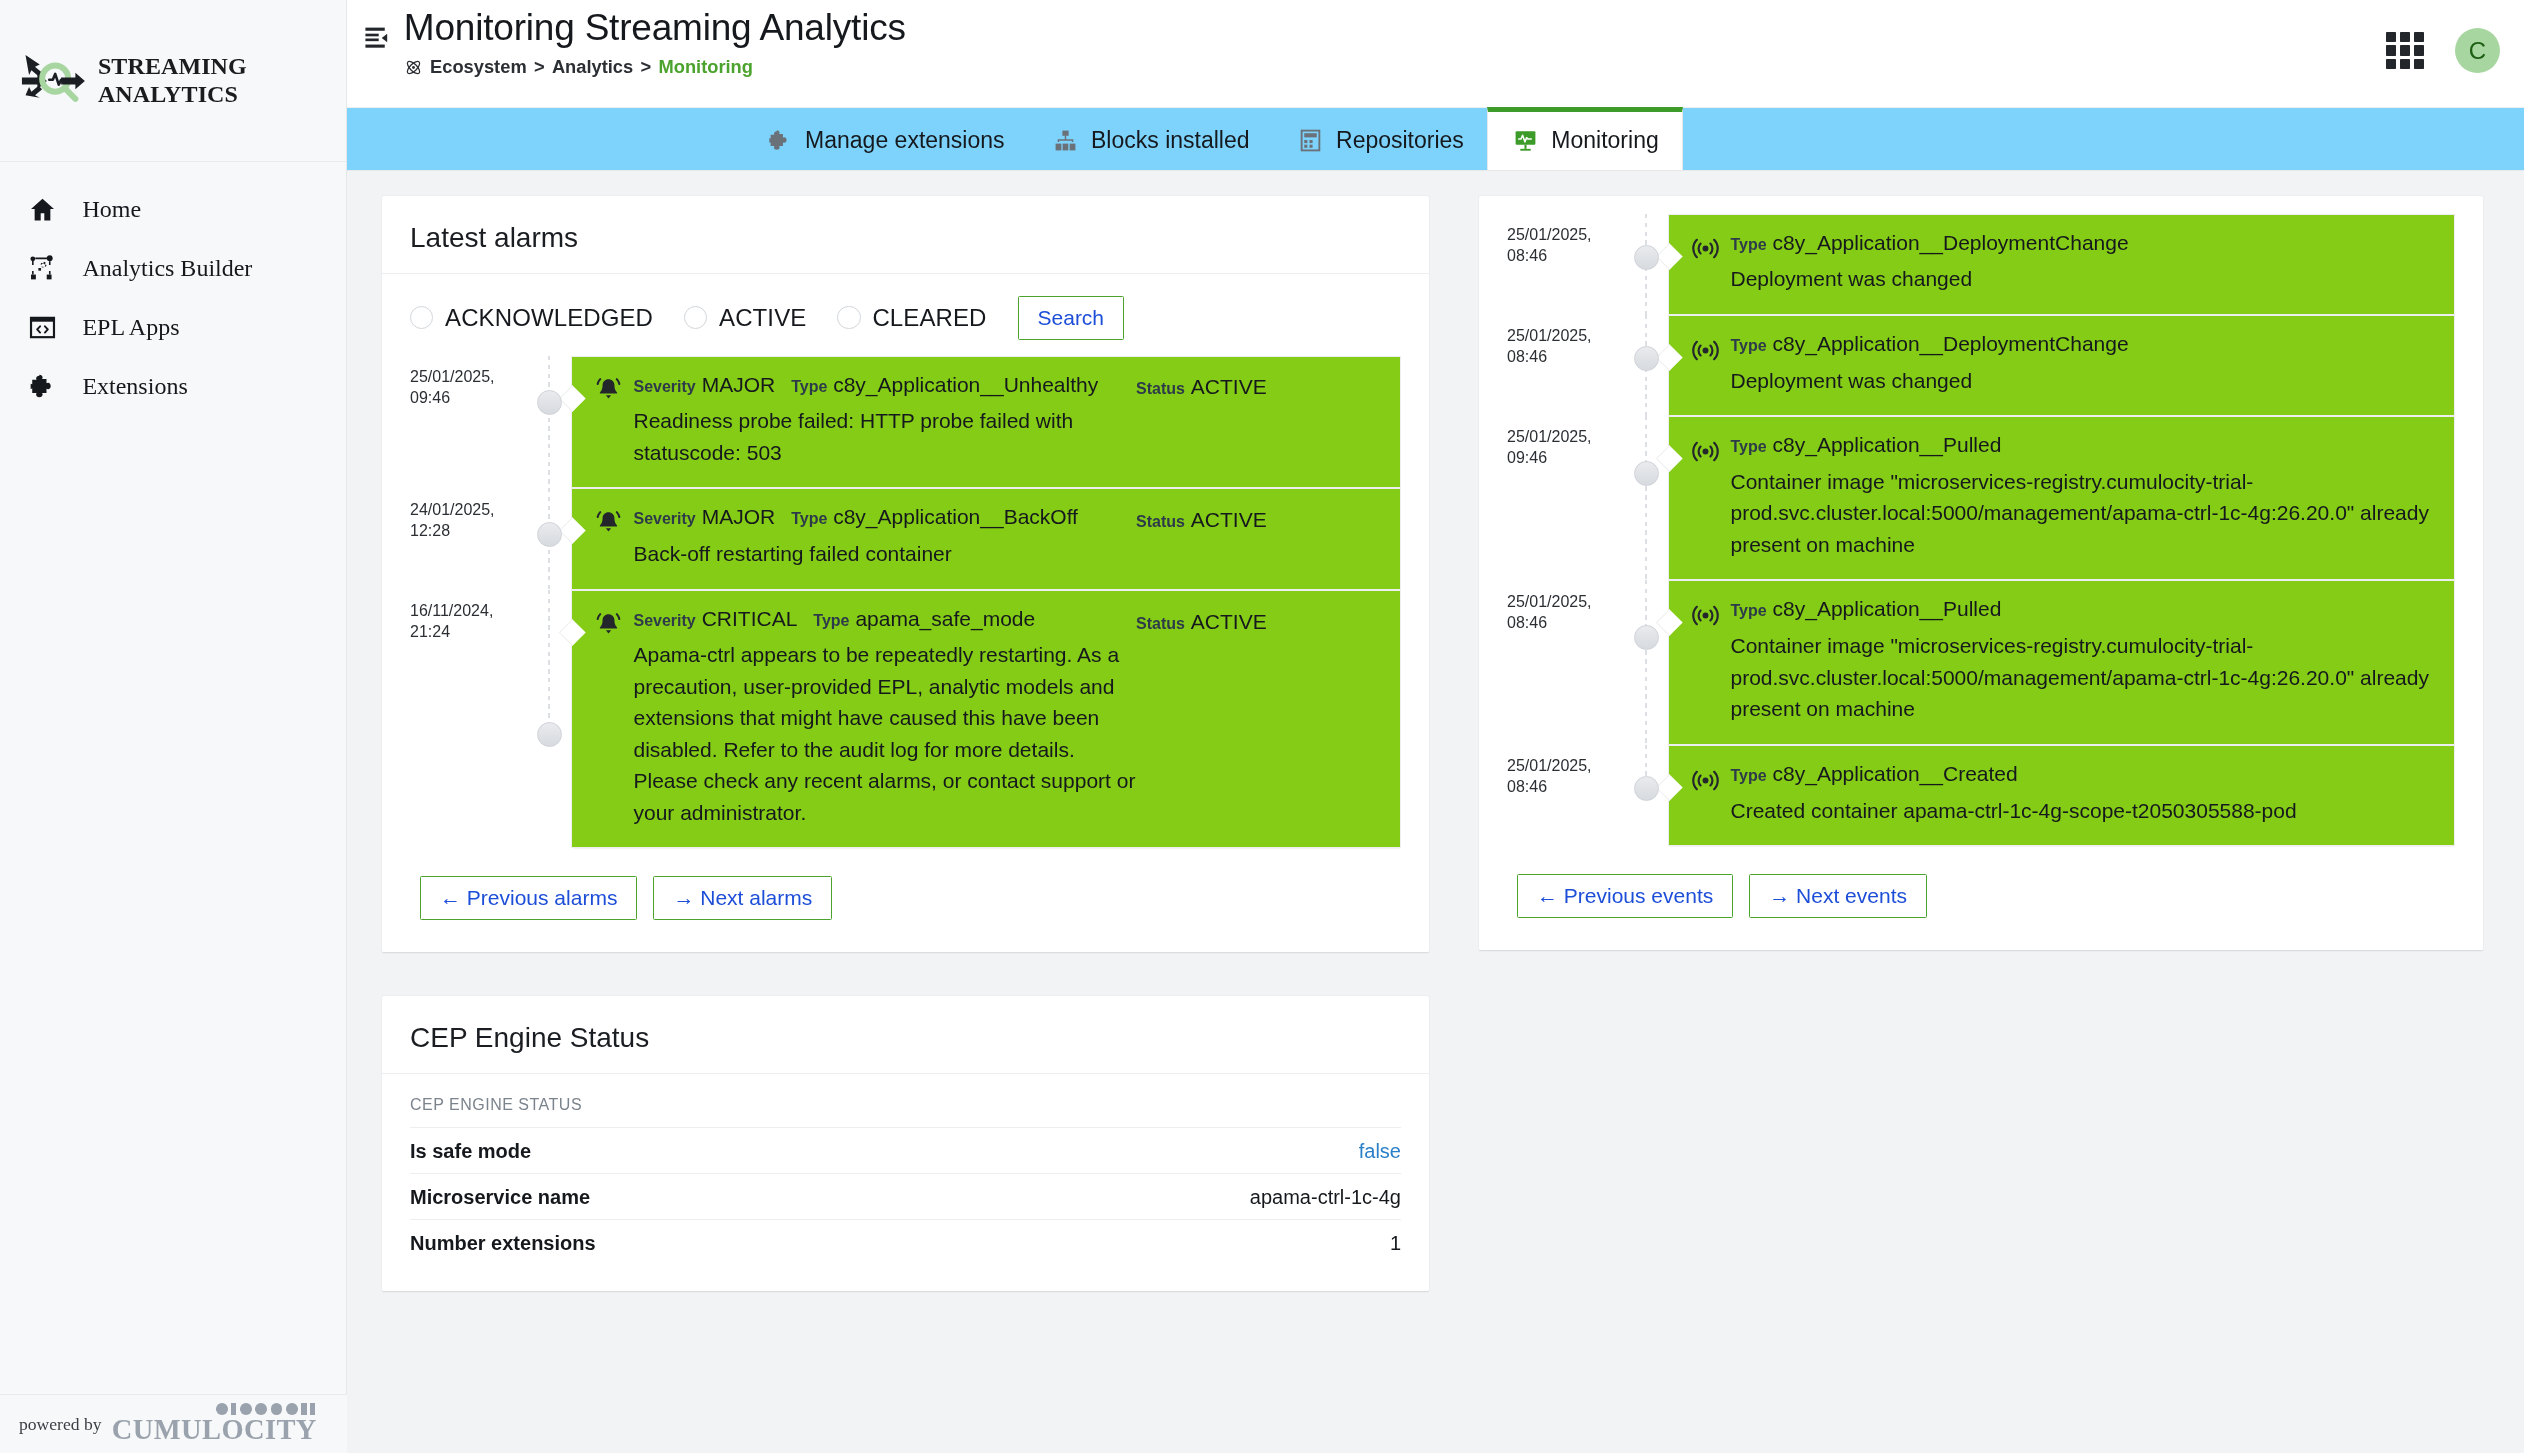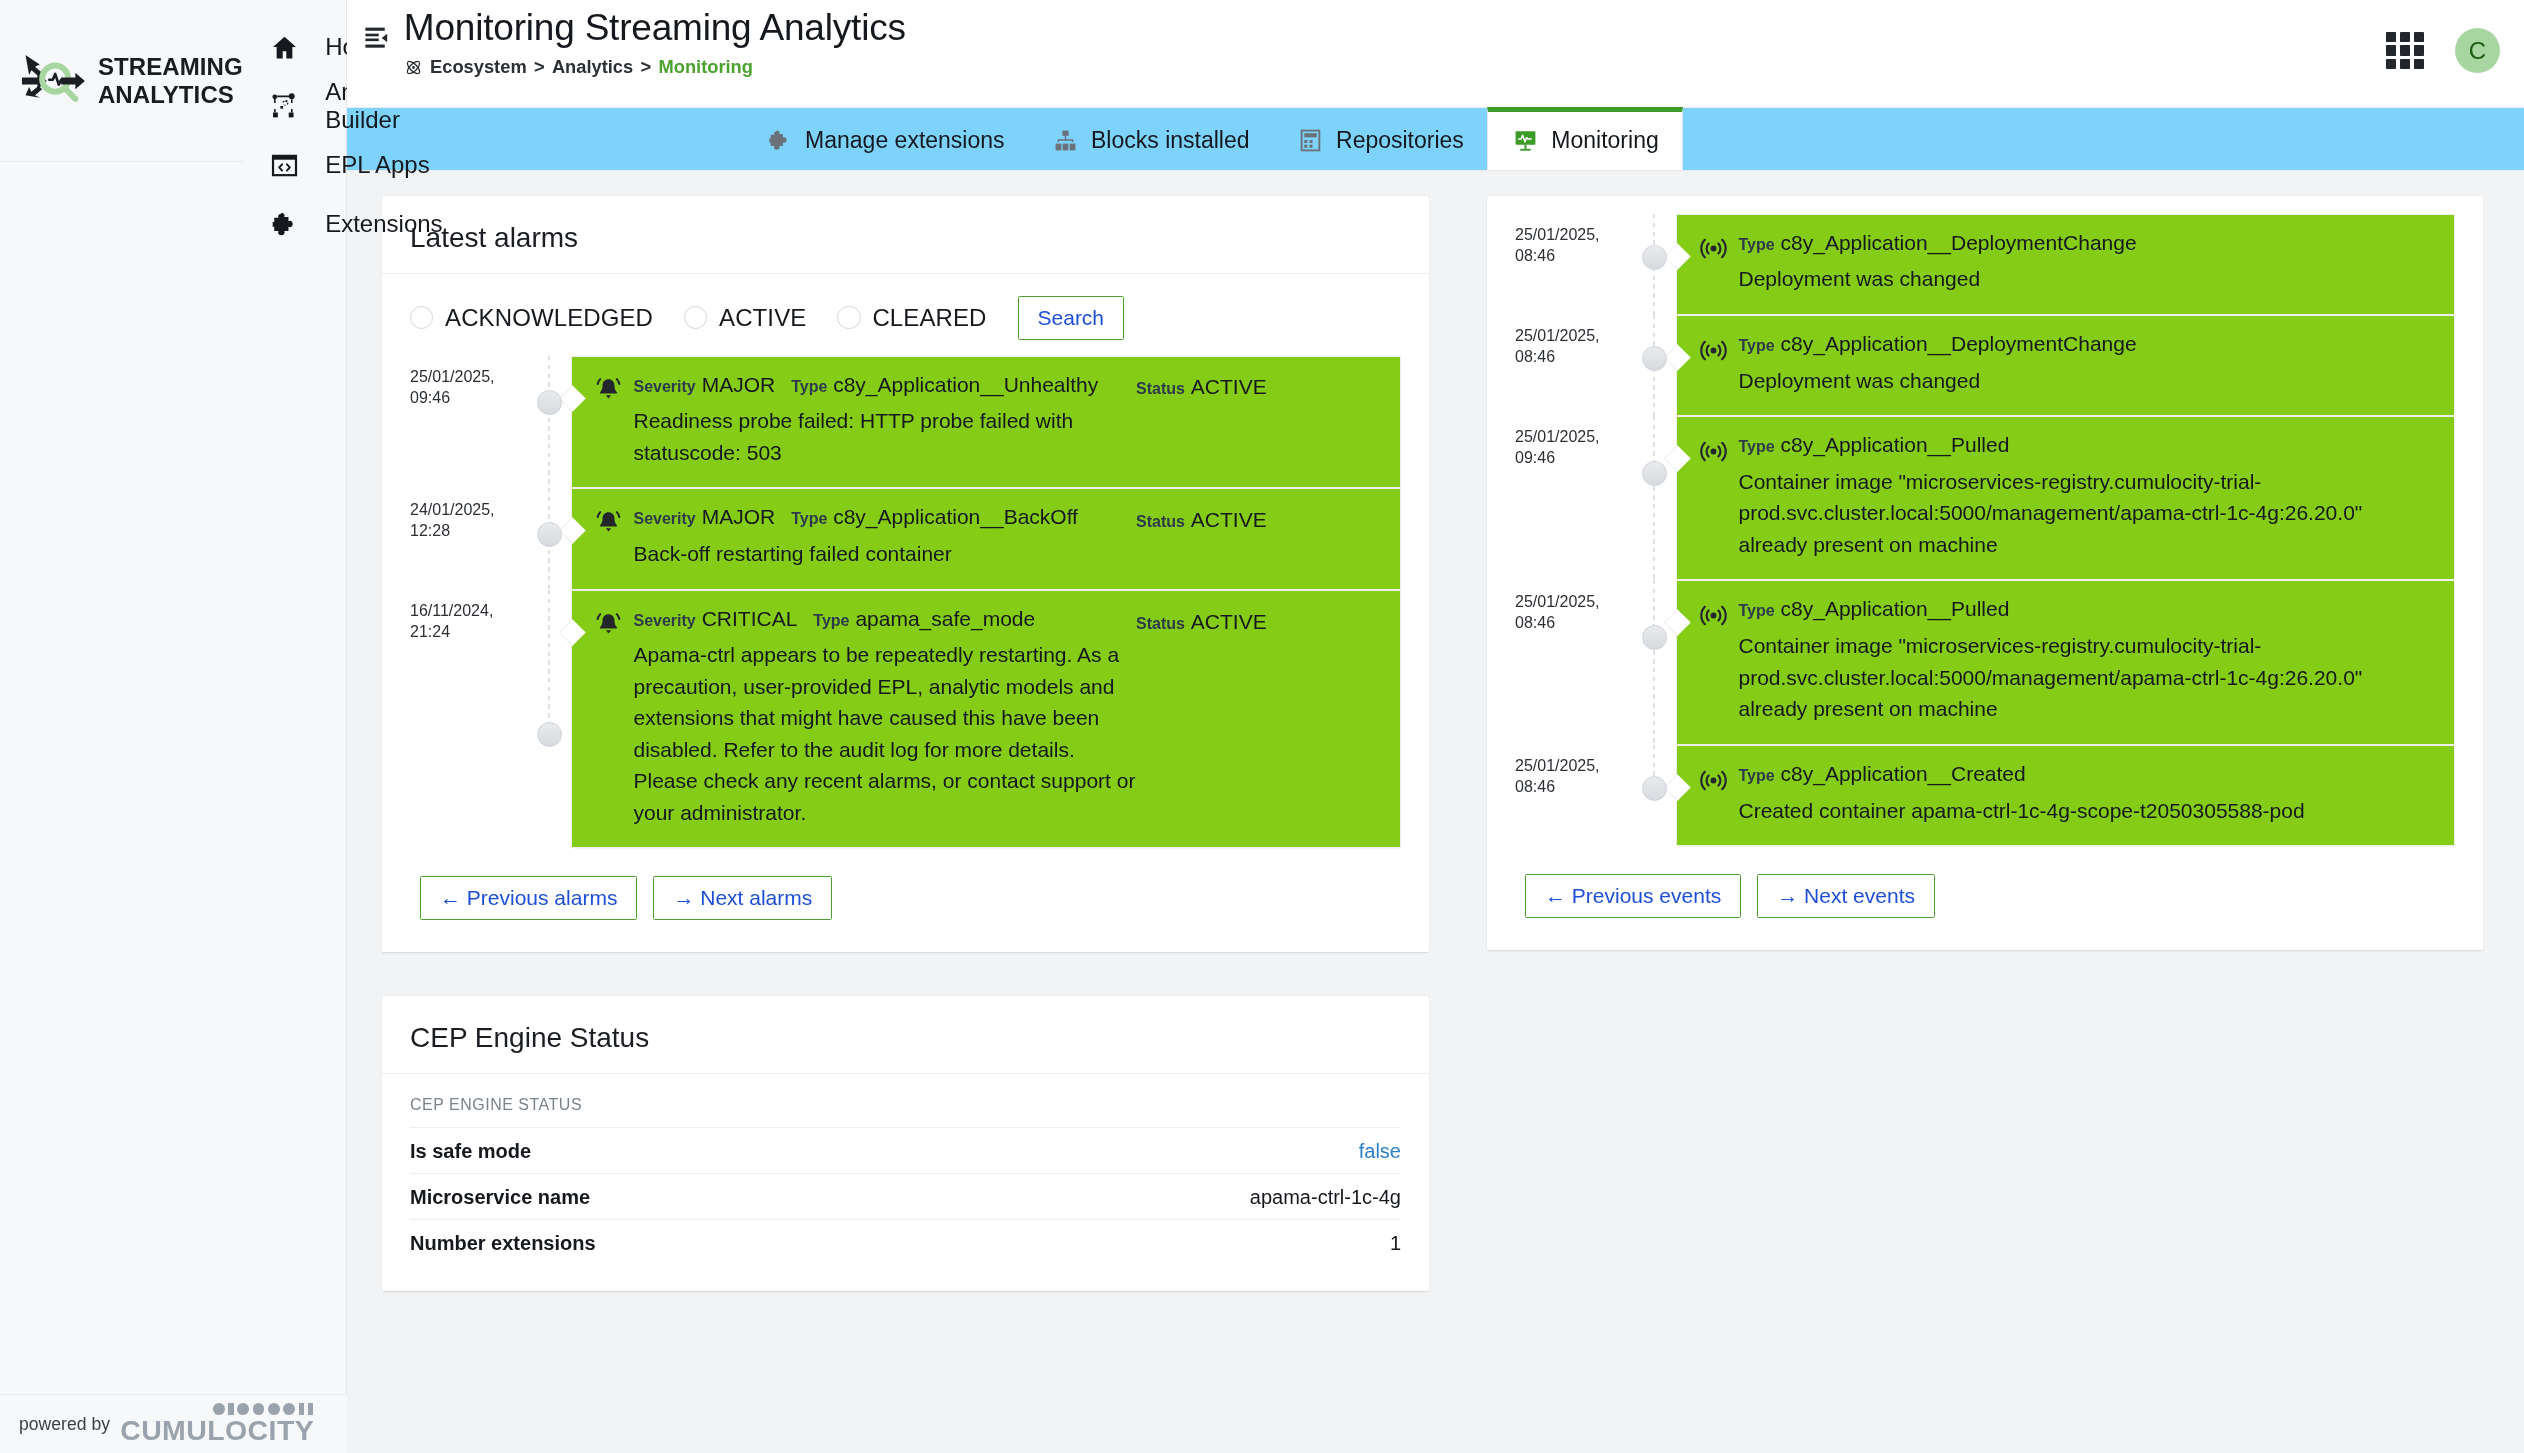--- a/index.html
+++ b/index.html
@@ -9,23 +9,24 @@
     background: #ffffff;
     overflow: hidden;
   }
   .app { display: flex; width: 2525px; height: 1453px; }
 
   
   .sidebar {
     width: 347px; height: 1453px;
     background: #f7f8f9;
     border-right: 0.7px solid #e5e7e9;
-    display: flex; flex-direction: row;
+    display: flex; flex-direction: column;
     flex: 0 0 347px;
     position: relative;
+    font-family: Liberation Serif, serif;
   }
   .brand {
     height: 162px;
     display: flex; align-items: center;
     padding-left: 16px;
     border-bottom: 0.7px solid #e9ebed;
     background: #f7f8f9;
   }
   .brand-logo { width: 76px; height: 76px; flex: 0 0 76px; }
   .brand-name {
@@ -128,21 +129,21 @@
     border-left: 0.7px solid #e6e8ea;
     border-right: 0.7px solid #e6e8ea;
     background: #ffffff;
     margin-bottom: -0.7px;
     padding-bottom: 0.7px;
   }
 
   .content {
     flex: 1; background: #f1f3f5;
     padding: 25px 0 0 0;
-    display: flex; gap: 16px;
+    display: flex; gap: 8px;
     overflow: hidden;
   }
   .col-left { width: 1047px; flex: 0 0 1047px; margin-left: 35px; }
   .col-right { flex: 1; margin-left: 42px; margin-right: 42px; }
 
   .card {
     background: #ffffff;
     box-shadow: 0 0.7px 1.5px rgba(20,25,30,.12);
     border-radius: 1.5px;
     margin-bottom: 0;

